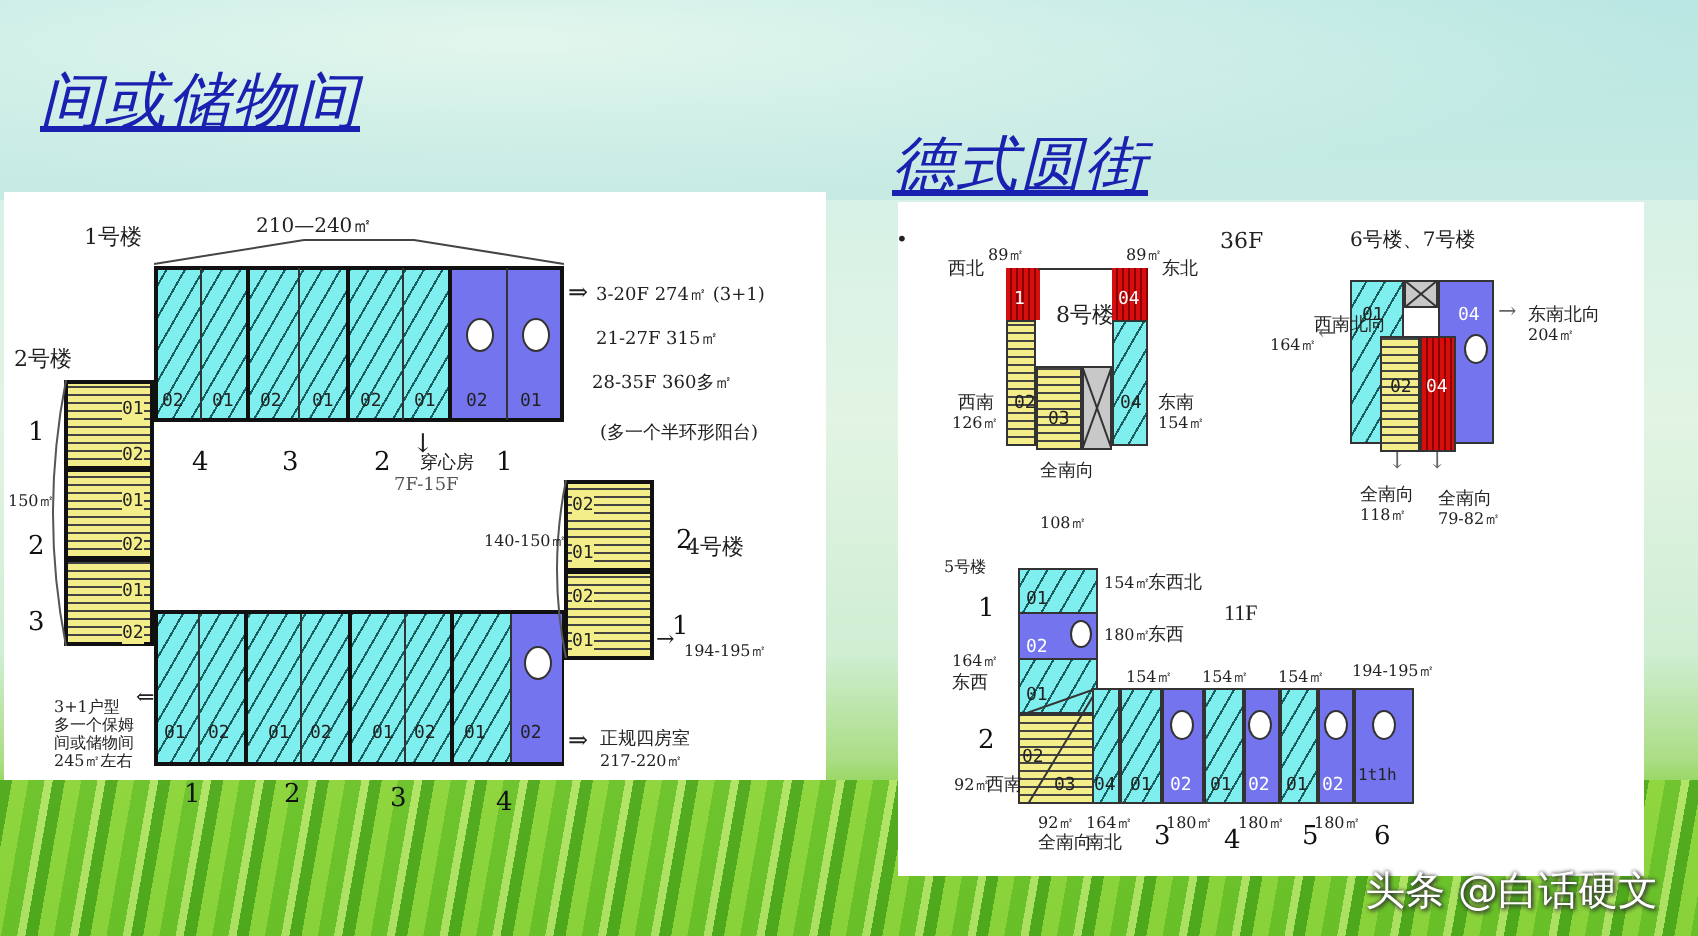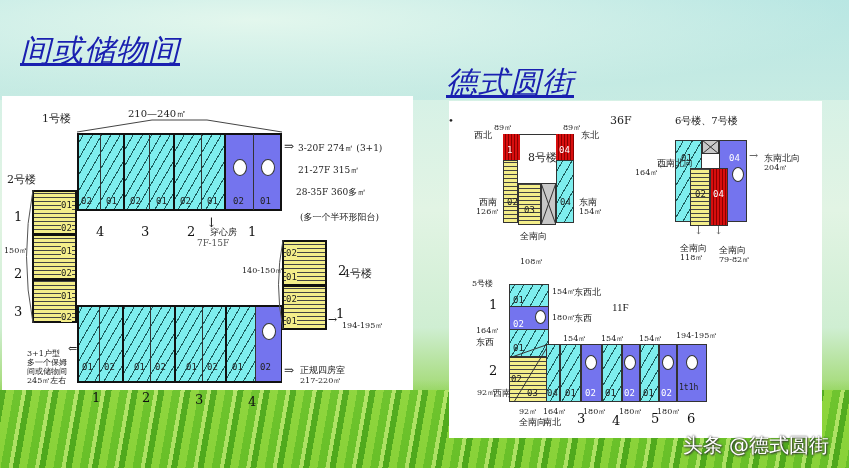--- a/index.html
+++ b/index.html
@@ -263,13 +263,13 @@
   <div class="t" style="left:227px;top:230px;font-size:8px;">194-195㎡</div>
   <div class="t" style="left:134px;top:306px;font-size:8px;">180㎡</div>
   <div class="t" style="left:170px;top:306px;font-size:8px;">180㎡</div>
   <div class="t" style="left:208px;top:306px;font-size:8px;">180㎡</div>
   <div class="num" style="left:128px;top:310px;">3</div>
   <div class="num" style="left:163px;top:312px;">4</div>
   <div class="num" style="left:202px;top:310px;">5</div>
   <div class="num" style="left:238px;top:310px;">6</div>
 </div>
 
-<div class="watermark">头条 @德式圆街</div>
+<div class="watermark">头条 @白话硬文</div>
 
 </body></html>

